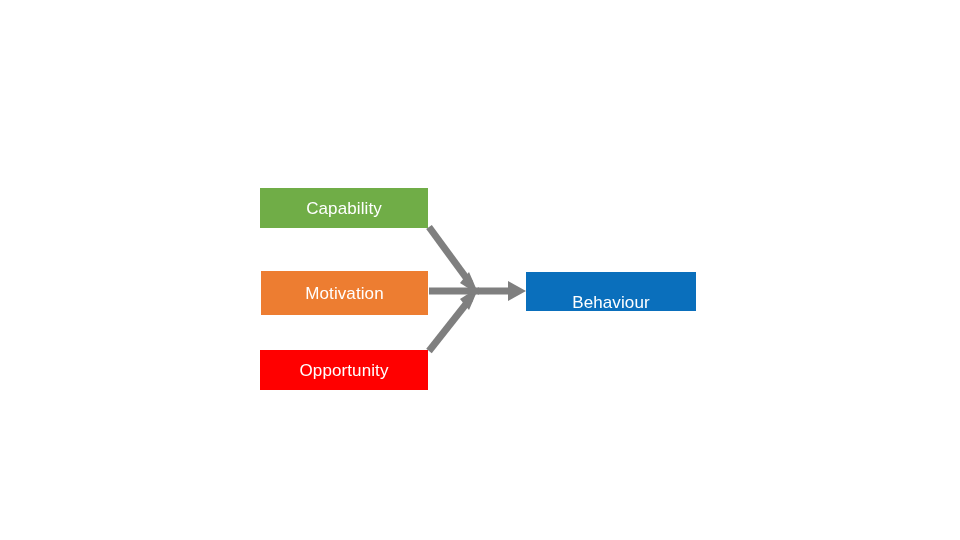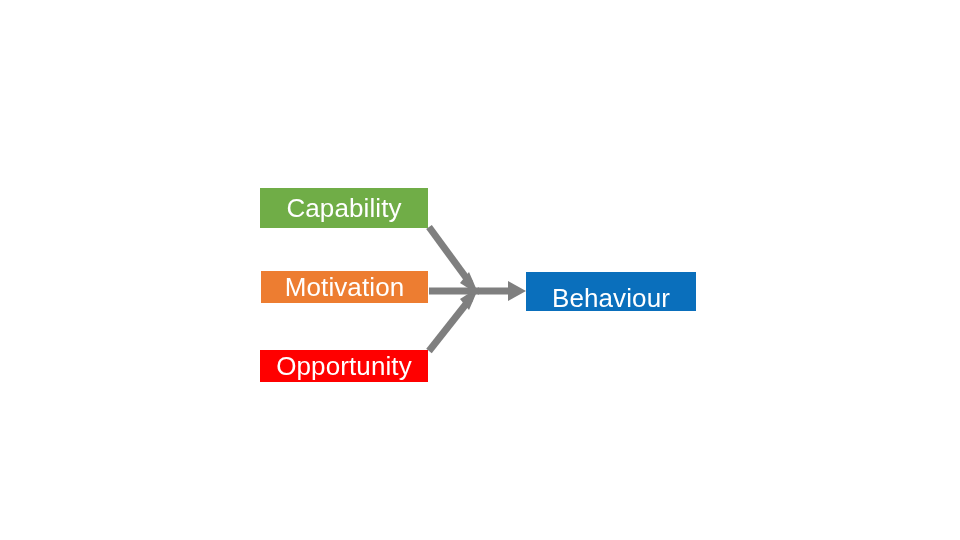--- a/index.html
+++ b/index.html
@@ -17,46 +17,46 @@
     background: #ffffff;
     overflow: hidden;
   }
   .node {
     position: absolute;
     box-sizing: border-box;
     display: flex;
     align-items: center;
     justify-content: center;
     color: #ffffff;
-    font-size: 26px;
+    font-size: 17px;
     font-weight: 400;
     letter-spacing: 0.1px;
     line-height: 1;
     user-select: none;
     white-space: nowrap;
   }
   #node-capability {
     left: 260px;
     top: 188px;
     width: 168px;
     height: 40px;
     background: #70AD47;
   }
   #node-motivation {
     left: 261px;
     top: 271px;
     width: 167px;
-    height: 32px;
+    height: 44px;
     background: #ED7D31;
   }
   #node-opportunity {
     left: 260px;
     top: 350px;
     width: 168px;
-    height: 32px;
+    height: 40px;
     background: #FF0000;
   }
   #node-behaviour {
     left: 526px;
     top: 272px;
     width: 170px;
     height: 39px;
     background: #0A6FBC;
     align-items: flex-end;
   }

